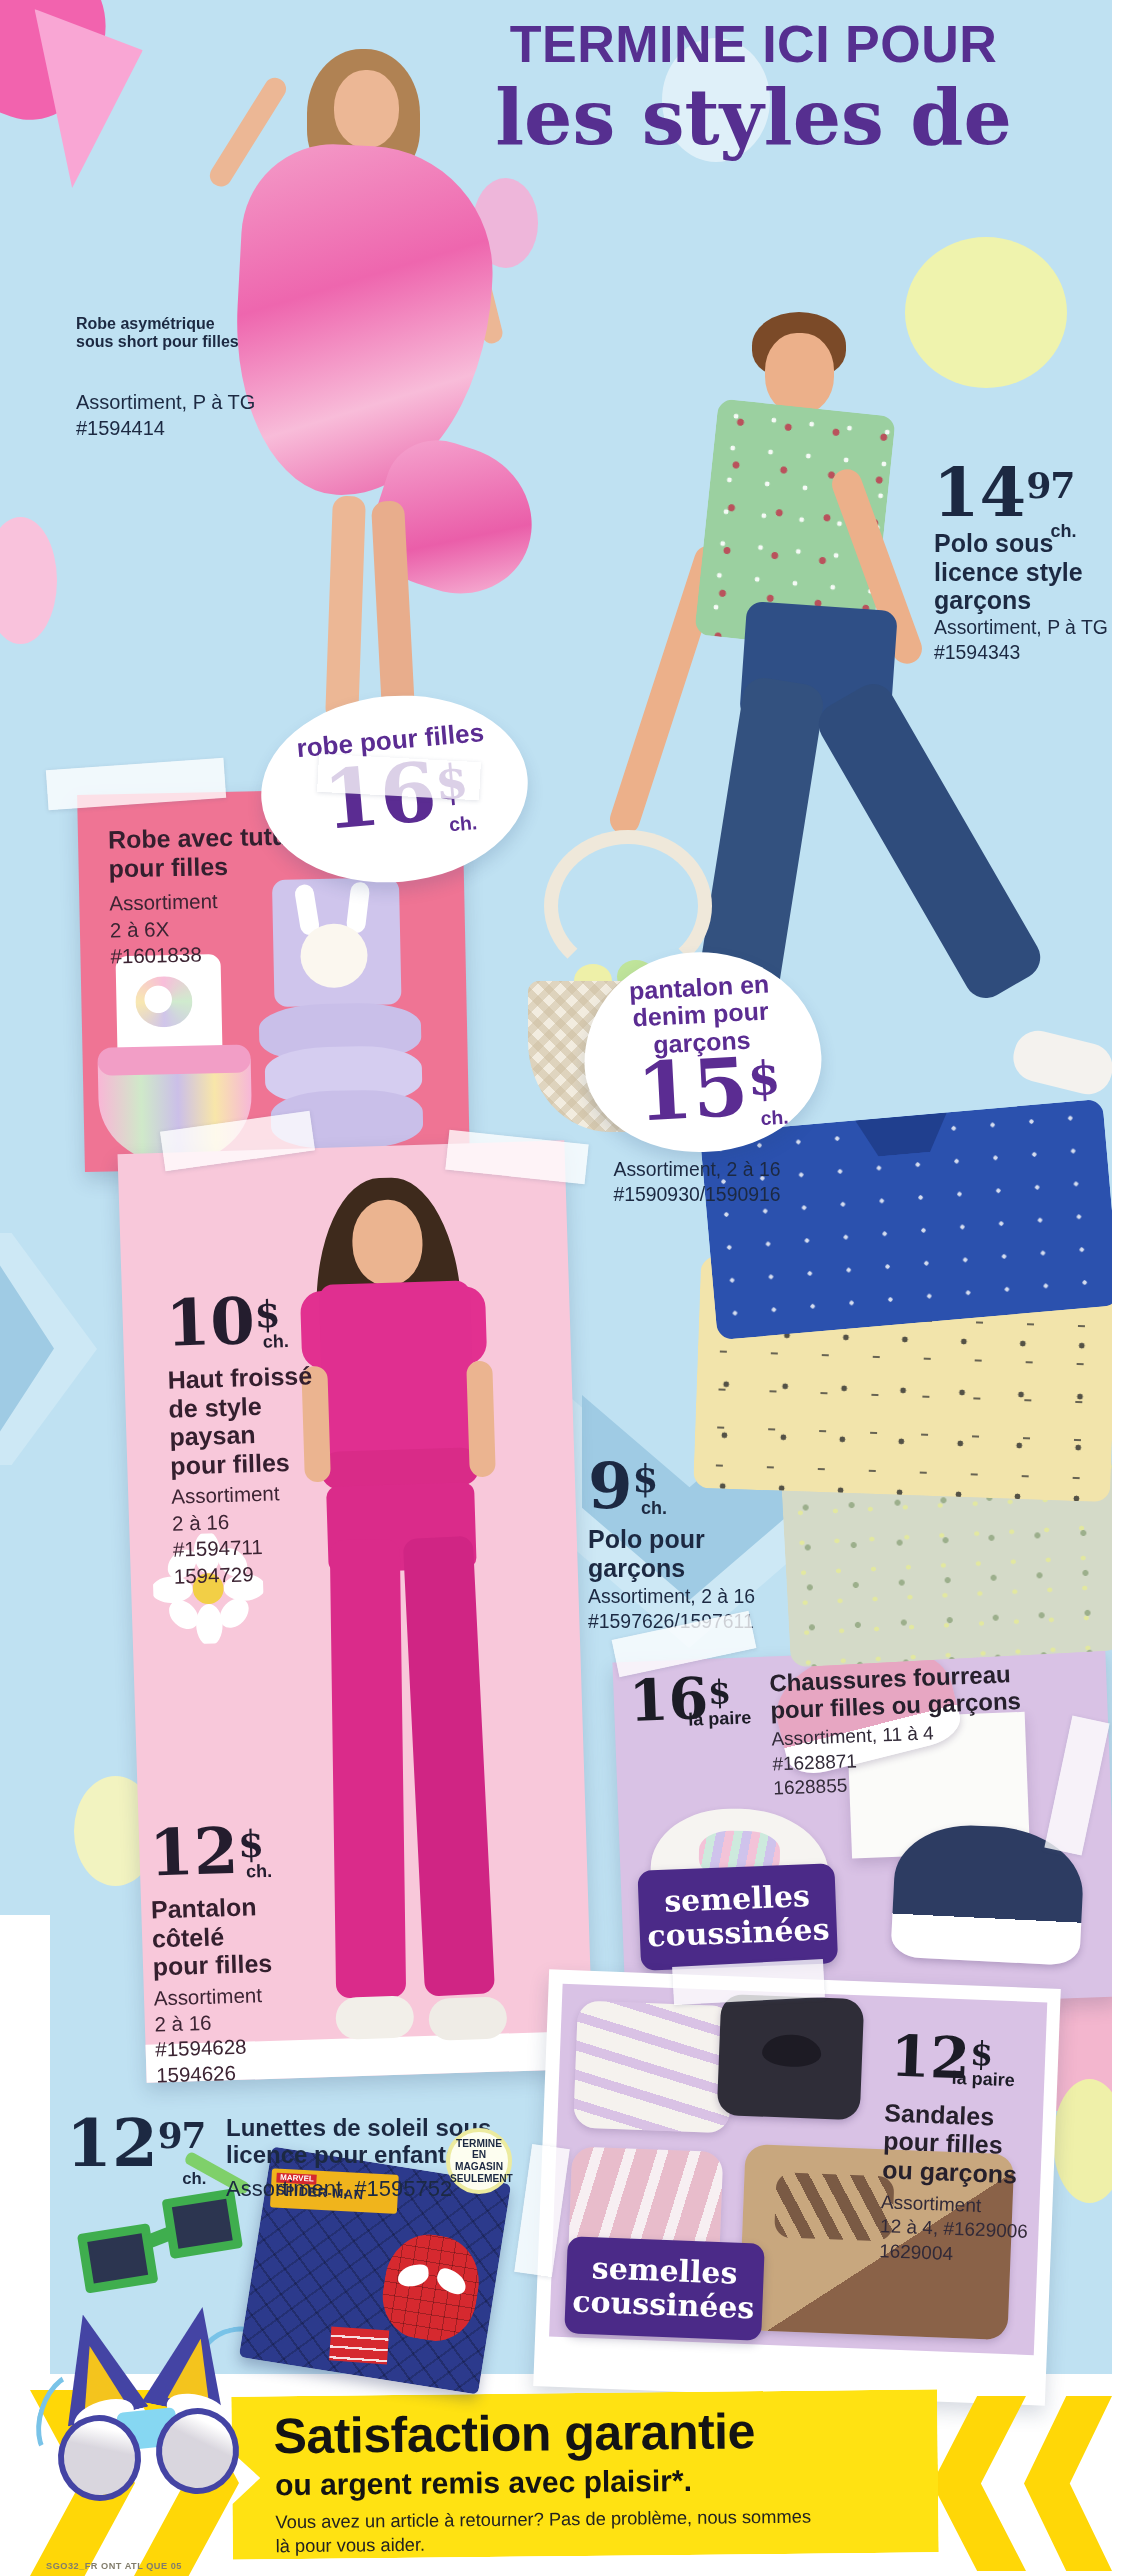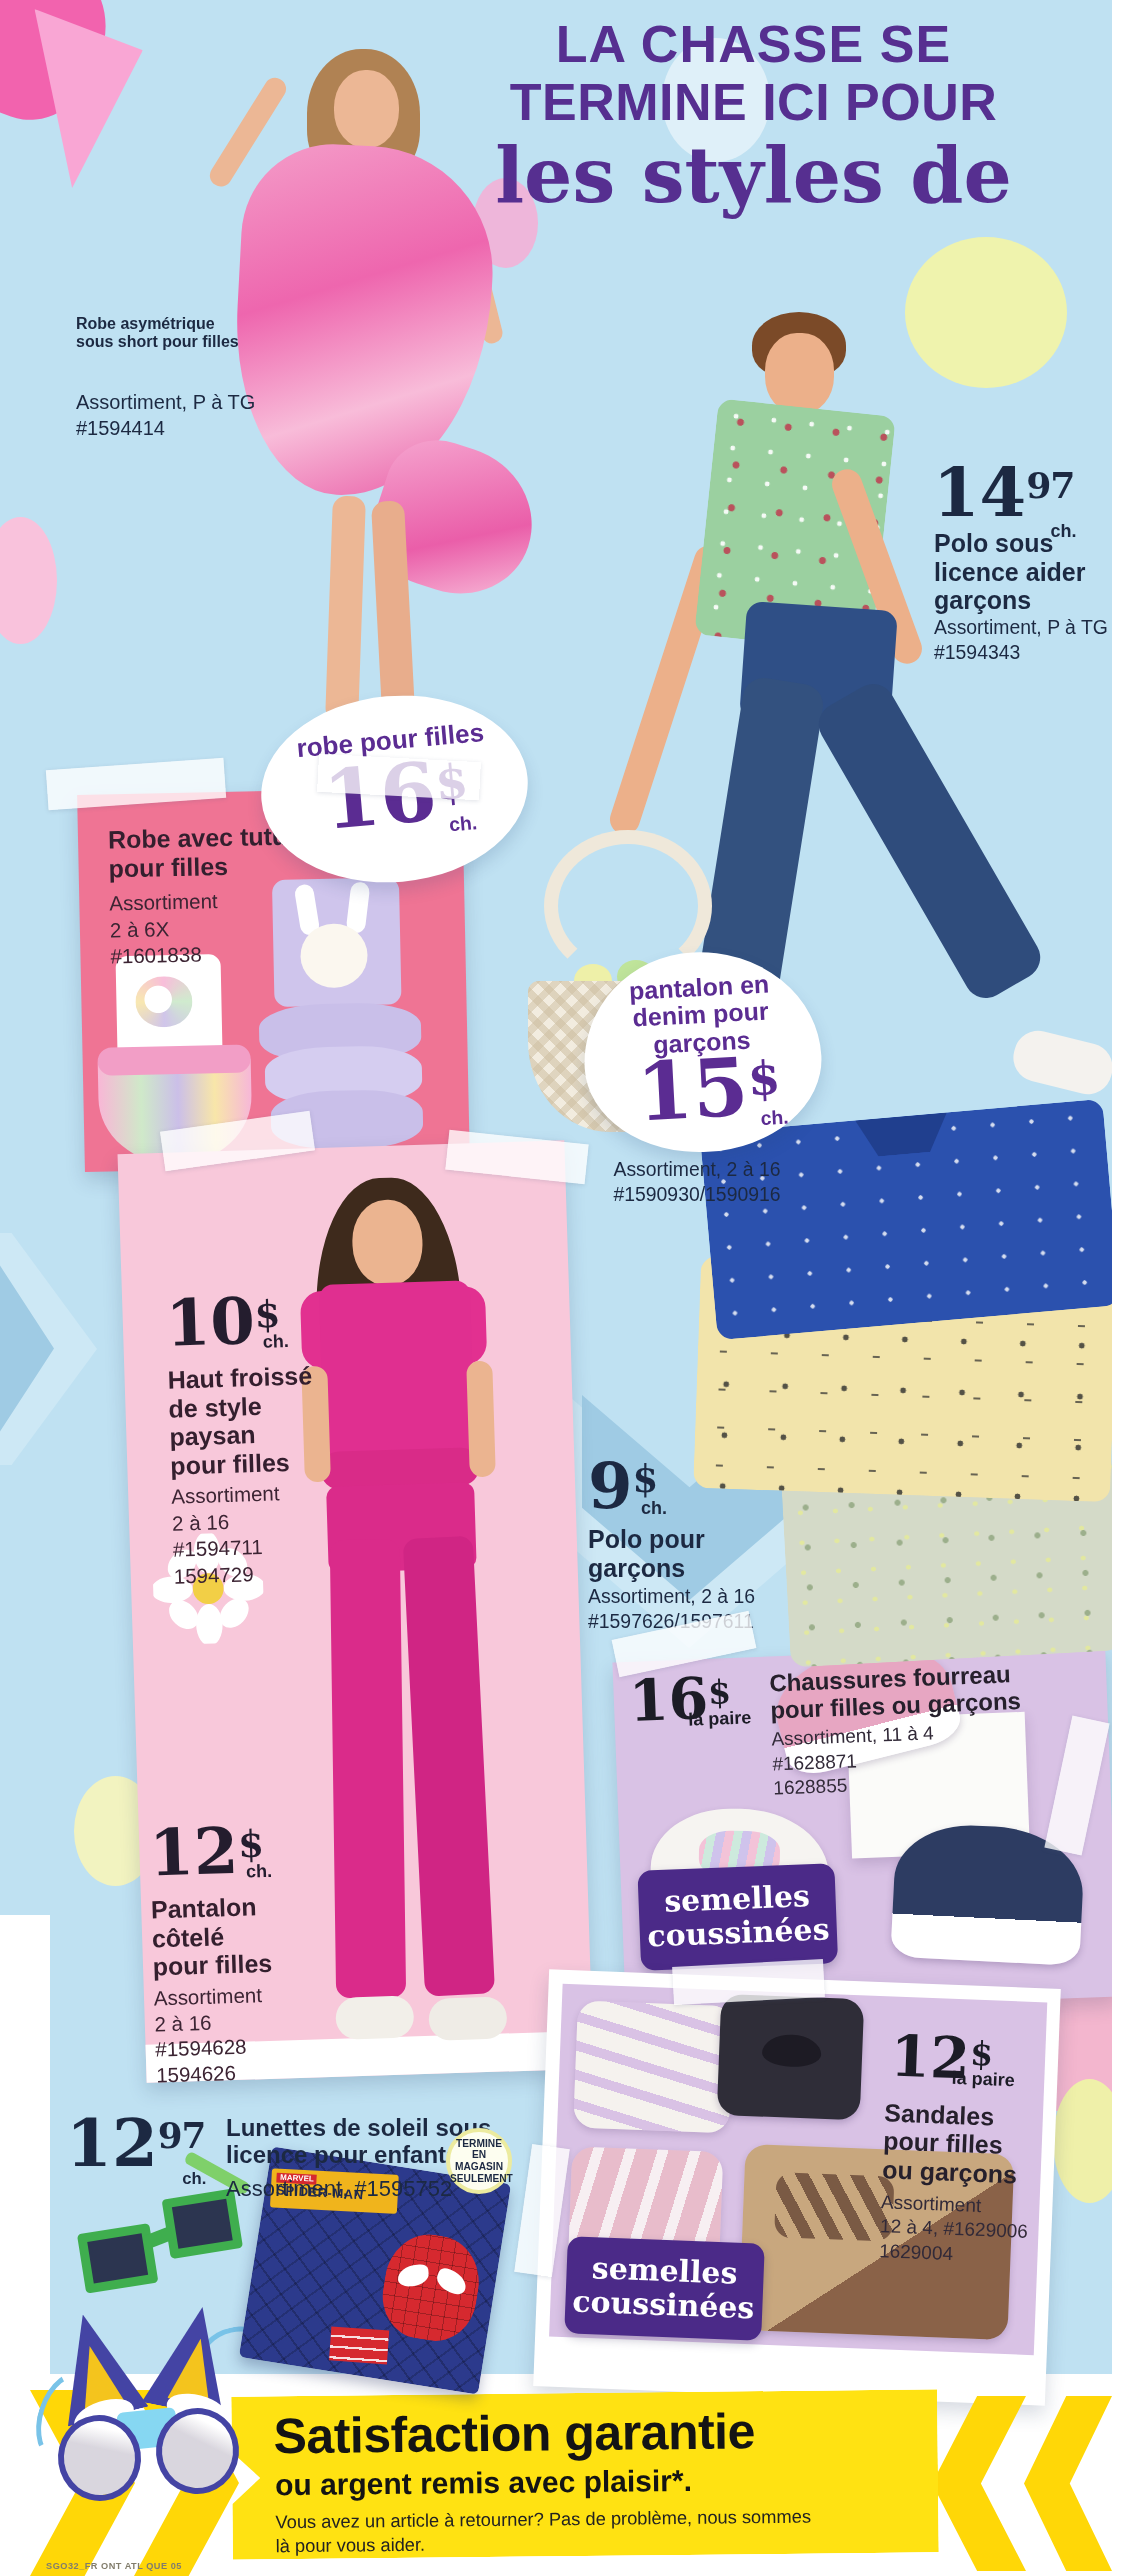--- a/index.html
+++ b/index.html
@@ -49,21 +49,20 @@
 <div class="abs" style="left:74px;top:1776px;width:83px;height:110px;background:#f2f3c0;border-radius:50%;z-index:1;"></div>
 <div class="abs" style="left:1050px;top:1993px;width:62px;height:118px;background:#f3b6ce;z-index:1;"></div>
 <div class="abs" style="left:1053px;top:2079px;width:73px;height:124px;background:#eff0a9;border-radius:50%;z-index:1;"></div>
 
 <div class="abs chev-d" style="left:549px;top:1379px;width:280px;height:269px;background:#cde8f5;z-index:1;"></div>
 <div class="abs chev-d" style="left:582px;top:1395px;width:215px;height:205px;background:#9fcbe4;z-index:1;"></div>
 <div class="abs chev-r" style="left:-81px;top:1233px;width:178px;height:232px;background:#cde8f5;z-index:1;"></div>
 <div class="abs chev-r" style="left:-81px;top:1249px;width:135px;height:199px;background:#9fcbe4;z-index:1;"></div>
 
 <div class="abs" style="left:495px;top:15px;width:517px;text-align:center;z-index:6;">
-  <div style="font-size:52px;font-weight:bold;color:#562f90;letter-spacing:1.1px;line-height:1.12;">LA CHASSE SE</div>
   <div style="font-size:52px;font-weight:bold;color:#562f90;letter-spacing:0.5px;line-height:1.12;">TERMINE ICI POUR</div>
   <div style="font-family:'DejaVu Serif',serif;font-size:76px;font-weight:bold;color:#562f90;line-height:.98;margin-top:7.5px;">les styles de</div>
 </div>
 
 <div class="abs noi" style="left:178px;top:38px;width:377px;height:716px;z-index:3;">
   <div class="abs" style="left:129px;top:10.8px;width:113px;height:135px;background:#b08253;border-radius:48% 48% 40% 40%;"></div>
   <div class="abs" style="left:156px;top:32px;width:65px;height:78px;background:#ecb795;border-radius:48%;"></div>
   <div class="abs" style="left:59px;top:32px;width:21.5px;height:124px;background:#ecb795;border-radius:10.8px;transform:rotate(32deg);"></div>
   <div class="abs" style="left:291px;top:183px;width:20.5px;height:124px;background:#ecb795;border-radius:10.8px;transform:rotate(-14deg);"></div>
   <div class="abs" style="left:59px;top:108px;width:253px;height:350px;transform:rotate(3deg);border-radius:38% 52% 60% 45% / 28% 38% 65% 55%;
@@ -108,21 +107,21 @@
        background-color:#f2ecdf;
        background-image:repeating-linear-gradient(45deg,rgba(205,190,160,.55) 0 7.5px,transparent 7.5px 16px),repeating-linear-gradient(-45deg,rgba(205,190,160,.5) 0 7.5px,transparent 7.5px 16px);"></div>
 </div>
 
 <div class="abs price navy" style="left:933px;top:459px;font-size:67px;">
   <span>14</span><span class="sup">97</span>
   <span class="unit" style="right:-2.2px;bottom:-14px;">ch.</span>
 </div>
 <div class="abs pname navy" style="left:934px;top:529px;font-size:25px;">
   <div>Polo sous</div>
-    <div>licence aider</div>
+    <div>licence style</div>
     <div>garçons</div>
 </div>
 <div class="abs pdet navy" style="left:934px;top:615px;font-size:19.4px;">
   <div>Assortiment, P à TG</div>
     <div>#1594343</div>
 </div>
 
 <div class="abs bubble" style="left:261px;top:696px;width:267px;height:186px;transform:rotate(-5deg);">
   <div class="blabel abs" style="left:0;top:30px;width:100%;font-size:26px;">robe pour filles</div>
   <div class="abs price bprice" style="left:62px;top:58px;font-size:81px;color:#5b2c92;">

